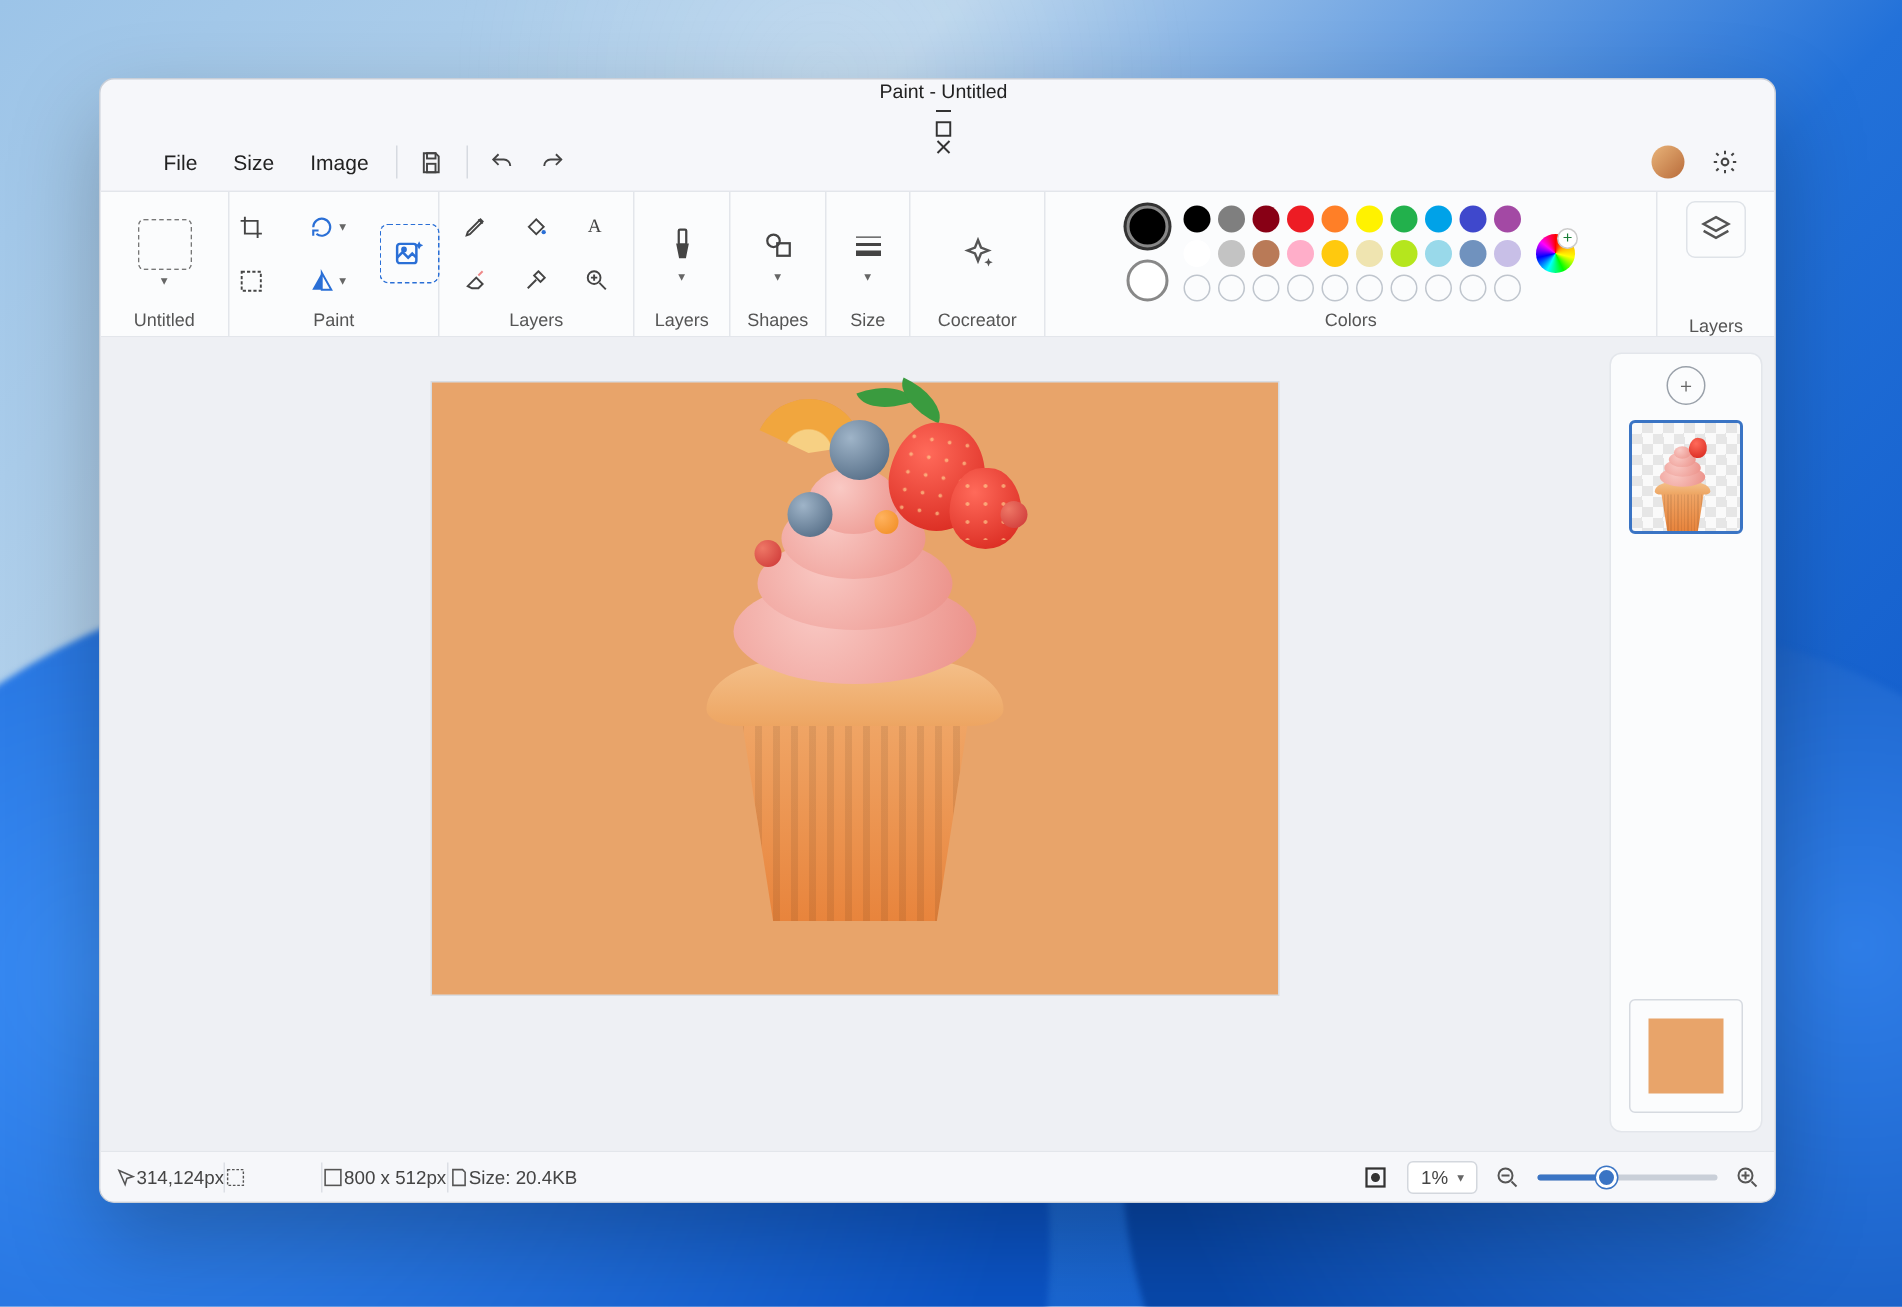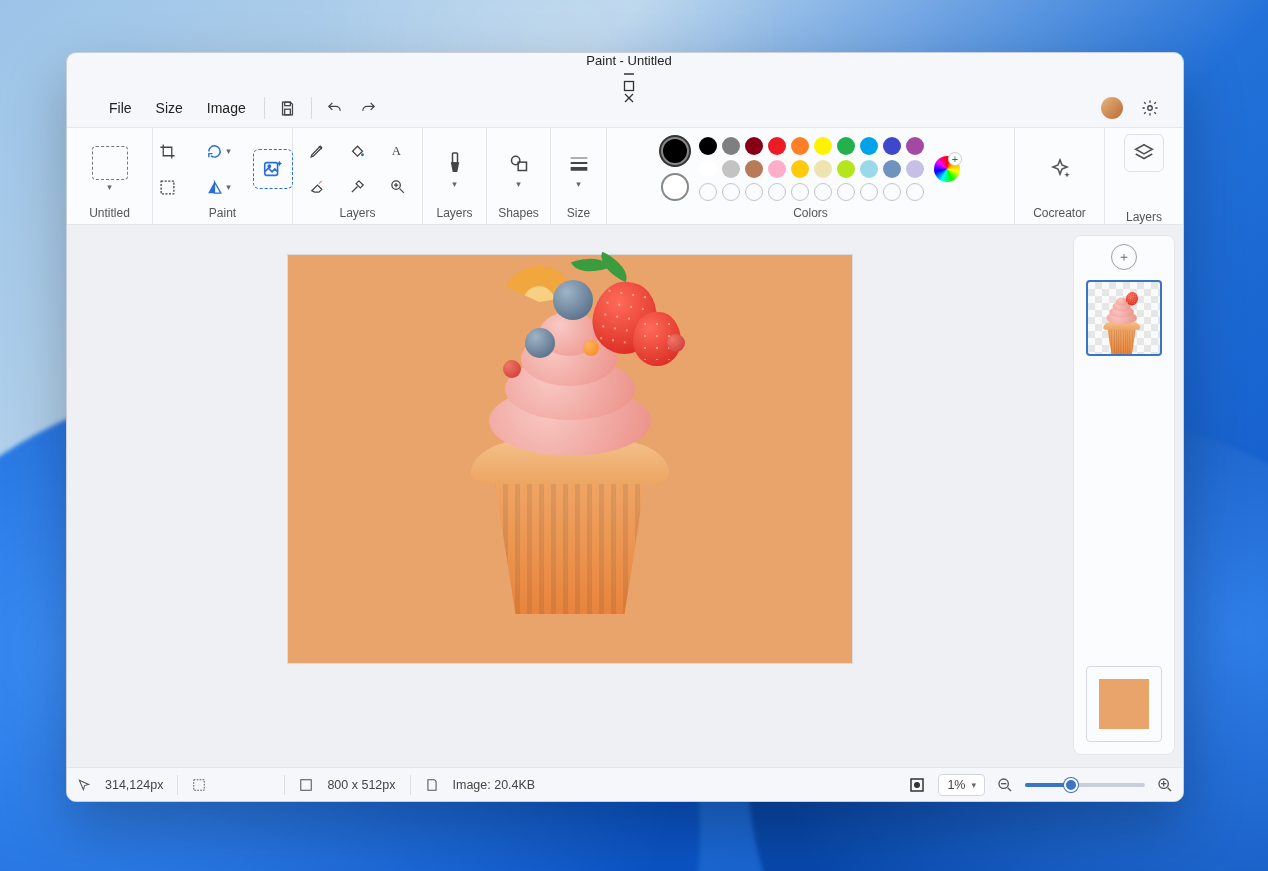--- a/index.html
+++ b/index.html
@@ -152,21 +152,21 @@
   .add-layer{width:26px;height:26px;border:1.5px solid #9aa1aa;border-radius:50%;display:flex;align-items:center;justify-content:center;color:#666;}
   .layer-thumb{width:76px;height:76px;border:2px solid #3a74c4;border-radius:4px;position:relative;overflow:hidden;background:
     repeating-conic-gradient(#e6e6e6 0 25%, #fafafa 0 50%) 0 0/14px 14px;}
   .layer-thumb .mini{position:absolute;inset:8px;transform:scale(0.85);}
   .layer-bg-thumb{width:76px;height:76px;border:1px solid #d6dae0;border-radius:4px;display:flex;align-items:center;justify-content:center;margin-top:auto;margin-bottom:4px;}
   .layer-bg-thumb .fill{width:50px;height:50px;background:#e8a46a;}
   
   .statusbar{
     height:34px; border-top:1px solid #e3e6eb;
     background:#f6f7fa;
-    display:flex;align-items:center; padding:0 10px; gap:14px; font-size:12.5px;color:#444;
+    display:flex;align-items:center; padding:0 10px; font-size:12.5px;color:#444;
   }
   .sb-sep{width:1px;height:20px;background:#dcdfe5;}
   .sb-right{margin-left:auto;display:flex;align-items:center;gap:12px;}
   .zoom-pill{border:1px solid #d3d7dd;border-radius:4px;padding:3px 8px;display:flex;align-items:center;gap:6px;background:#fff;}
   .slider{position:relative;width:120px;height:4px;background:#c9cfd8;border-radius:2px;}
   .slider .filled{position:absolute;left:0;top:0;height:100%;width:38%;background:#3a74c4;border-radius:2px;}
   .slider .thumb{position:absolute;left:38%;top:50%;transform:translate(-50%,-50%);width:14px;height:14px;border-radius:50%;background:#3a74c4;border:2px solid #fff;box-shadow:0 0 0 1px #3a74c4;}
   
   svg{display:block;}
 </style>
@@ -377,20 +377,32 @@
               <svg width="20" height="18" viewBox="0 0 24 20">
                 <line x1="2" y1="4" x2="22" y2="4" stroke="#444" stroke-width="1"></line>
                 <line x1="2" y1="10" x2="22" y2="10" stroke="#444" stroke-width="2.5"></line>
                 <line x1="2" y1="17" x2="22" y2="17" stroke="#444" stroke-width="4.5"></line>
               </svg>
             </div>
         <span class="chev">▾</span>
       </div>
         </div>
       <div class="group-label">Size</div>
+    </div>
+
+    <div class="group" style="width:90px">
+      <div class="group-body">
+          <div class="cocreator-ico icon-btn" style="width:40px;height:38px;">
+        <svg width="24" height="24" viewBox="0 0 24 24" fill="none" stroke="#555" stroke-width="1.6">
+              <path d="M12 3l2 5 5 2-5 2-2 5-2-5-5-2 5-2z"></path>
+              <path d="M19 15l.8 2 2 .8-2 .8-.8 2-.8-2-2-.8 2-.8z" fill="#555" stroke="none"></path>
+            </svg>
+      </div>
+        </div>
+      <div class="group-label">Cocreator</div>
     </div>
 
     <div class="group" style="flex:1">
       <div class="group-body swatches">
         <div style="display:flex;flex-direction:column;gap:8px;">
           <div class="big-swatch bs-sel" style="background:#000"></div>
           <div class="big-swatch" style="background:#fff"></div>
         </div>
         <div class="sw-grid" id="color-grid">
             <div class="sw" style="background: rgb(0, 0, 0);"></div>
@@ -420,32 +432,20 @@
             <div class="sw empty"></div>
             <div class="sw empty"></div>
             <div class="sw empty"></div>
             <div class="sw empty"></div>
             <div class="sw empty"></div>
             <div class="sw empty"></div>
           </div>
         <div class="rainbow"></div>
       </div>
       <div class="group-label">Colors</div>
-    </div>
-
-    <div class="group" style="width:90px">
-      <div class="group-body">
-          <div class="cocreator-ico icon-btn" style="width:40px;height:38px;">
-        <svg width="24" height="24" viewBox="0 0 24 24" fill="none" stroke="#555" stroke-width="1.6">
-              <path d="M12 3l2 5 5 2-5 2-2 5-2-5-5-2 5-2z"></path>
-              <path d="M19 15l.8 2 2 .8-2 .8-.8 2-.8-2-2-.8 2-.8z" fill="#555" stroke="none"></path>
-            </svg>
-      </div>
-        </div>
-      <div class="group-label">Cocreator</div>
     </div>
 
     <div class="group" style="width:78px">
       <div class="group-body">
           <div class="layers-ico-wrap icon-btn">
         <svg width="22" height="22" viewBox="0 0 24 24" fill="none" stroke="#555" stroke-width="1.8">
               <path d="M12 3l9 5-9 5-9-5z"></path>
               <path d="M3 13l9 5 9-5"></path>
             </svg>
       </div>
@@ -515,21 +515,21 @@
     <span style="width:50px"></span>
     <div class="sb-sep"></div>
     <svg width="14" height="14" viewBox="0 0 24 24" fill="none" stroke="#555" stroke-width="1.8">
         <rect x="3" y="3" width="18" height="18"></rect>
       </svg>
     <span>800  x  512px</span>
     <div class="sb-sep"></div>
     <svg width="14" height="14" viewBox="0 0 24 24" fill="none" stroke="#555" stroke-width="1.8">
         <path d="M5 3h11l3 3v15H5z"></path>
       </svg>
-    <span>Image: 20.4KB</span>
+    <span>Size: 20.4KB</span>
 
     <div class="sb-right">
       <svg width="18" height="18" viewBox="0 0 24 24" fill="none" stroke="#333" stroke-width="2">
           <rect x="4" y="4" width="16" height="16"></rect>
           <circle cx="12" cy="12" r="3" fill="#333"></circle>
         </svg>
       <div class="zoom-pill">
         <span>1%</span>
         <span class="chev">▾</span>
       </div>

